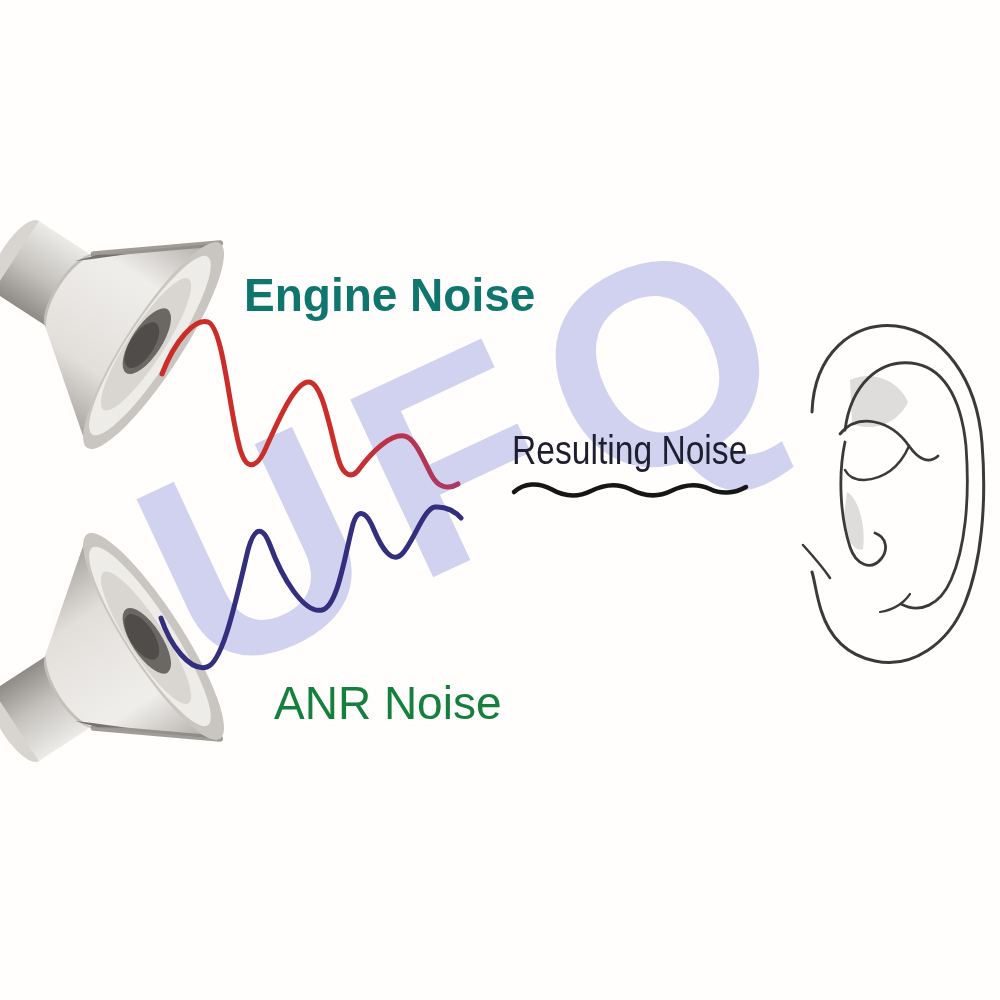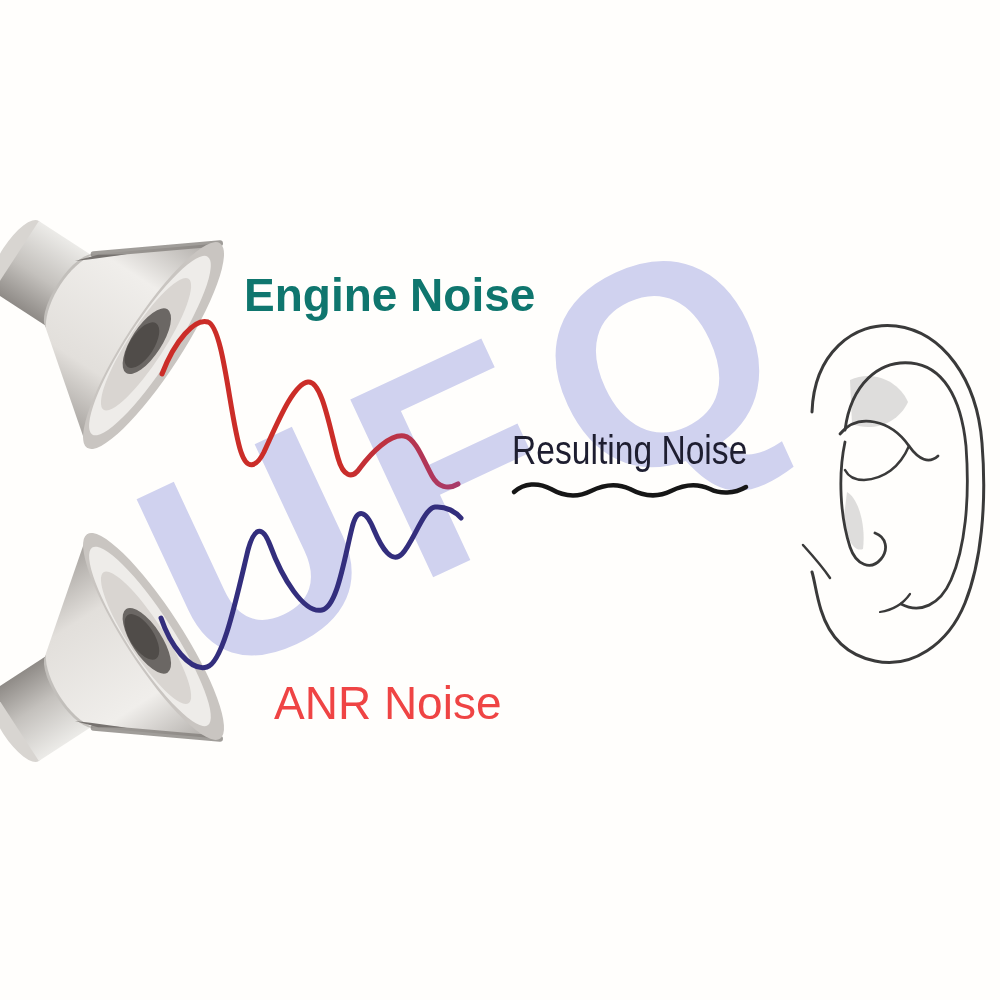--- a/index.html
+++ b/index.html
@@ -96,15 +96,15 @@
 
     <path d="M 514 492 C 524 483 538 482 551 489 C 563 496 577 498 591 491
              C 603 485 617 483 630 489 C 643 496 657 498 671 491
              C 683 485 697 483 710 489 C 720 494 734 494 746 487" fill="none" stroke-width="4.5" stroke-linecap="round" stroke="#161616"></path>
   </svg>
 
   <div class="label label-engine" style="color: #0f766e;">Engine Noise</div>
 
   <div class="label label-resulting" style="color: rgb(30, 30, 48);">Resulting Noise</div>
 
-  <div class="label label-anr" style="color: #ef4444;">ANR Noise</div>
+  <div class="label label-anr" style="color: #15803d;">ANR Noise</div>
 
 </div>
 
 </body></html>

